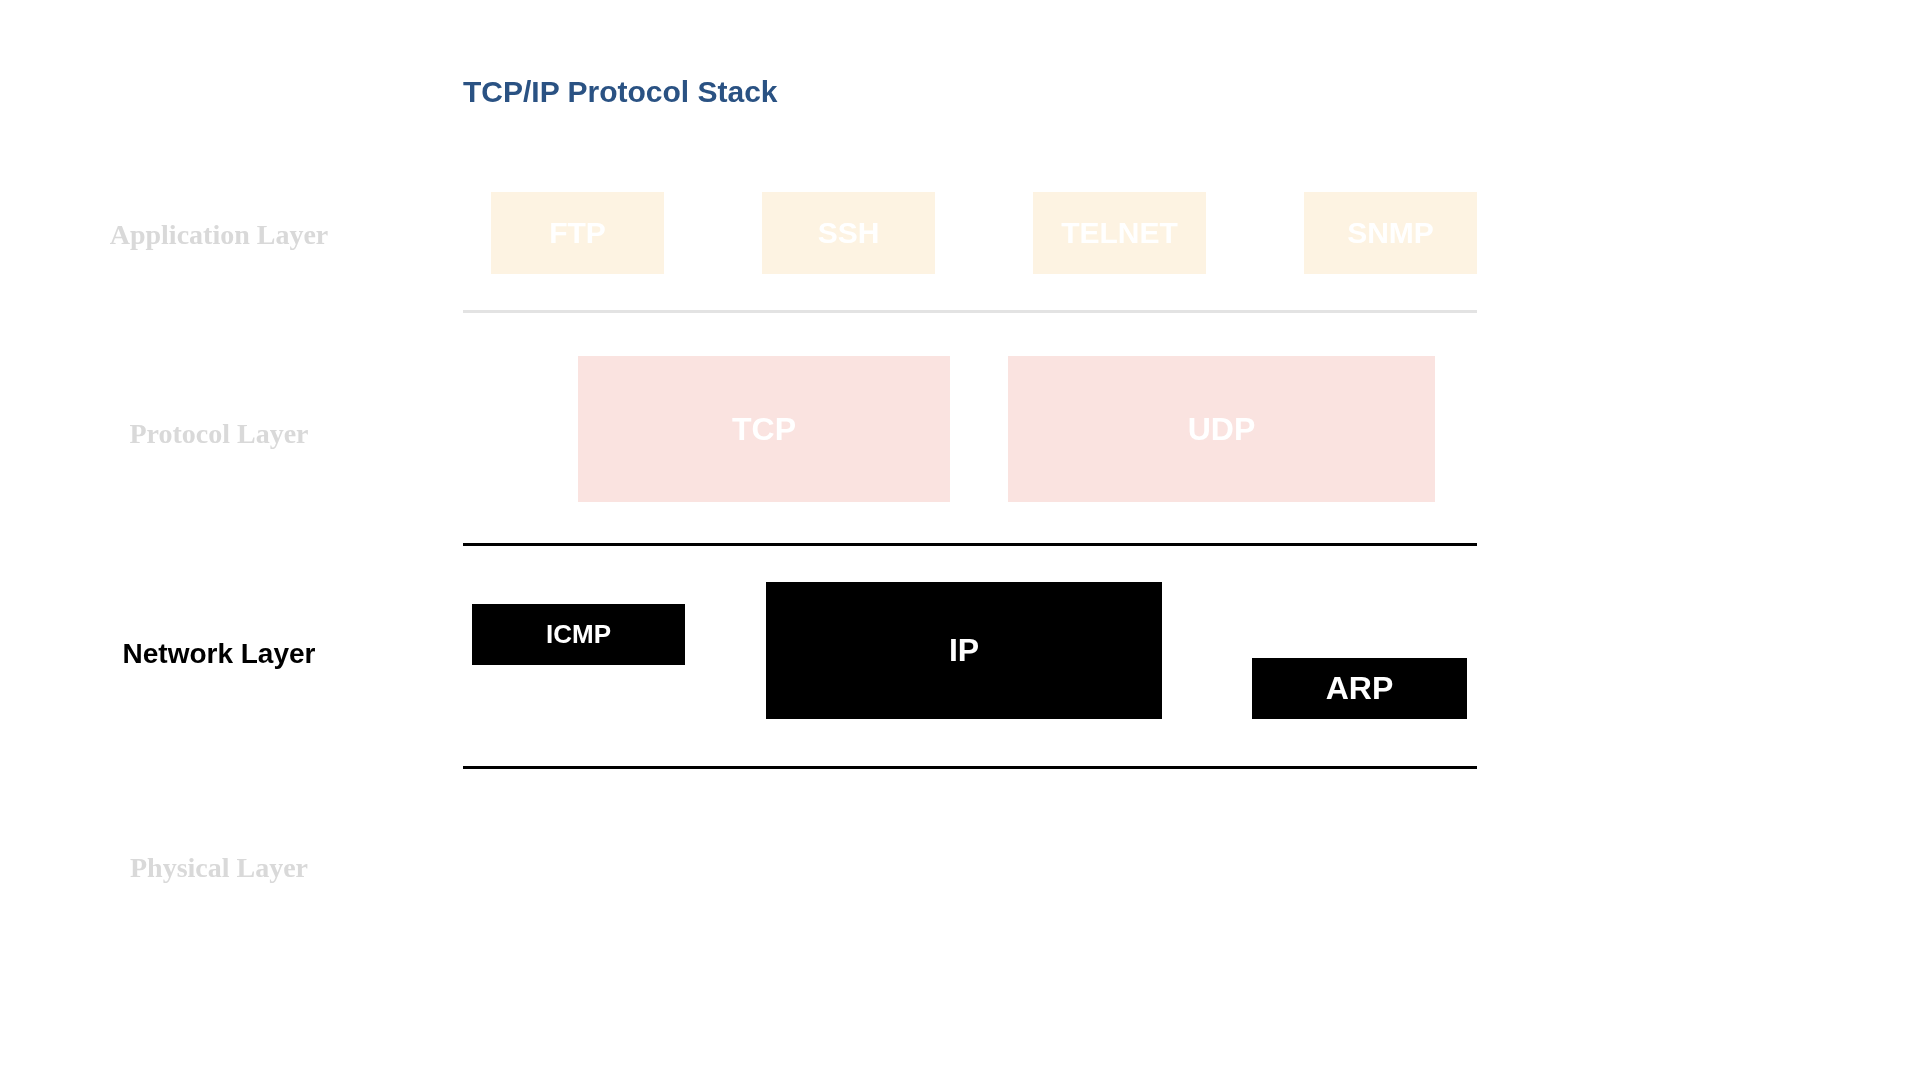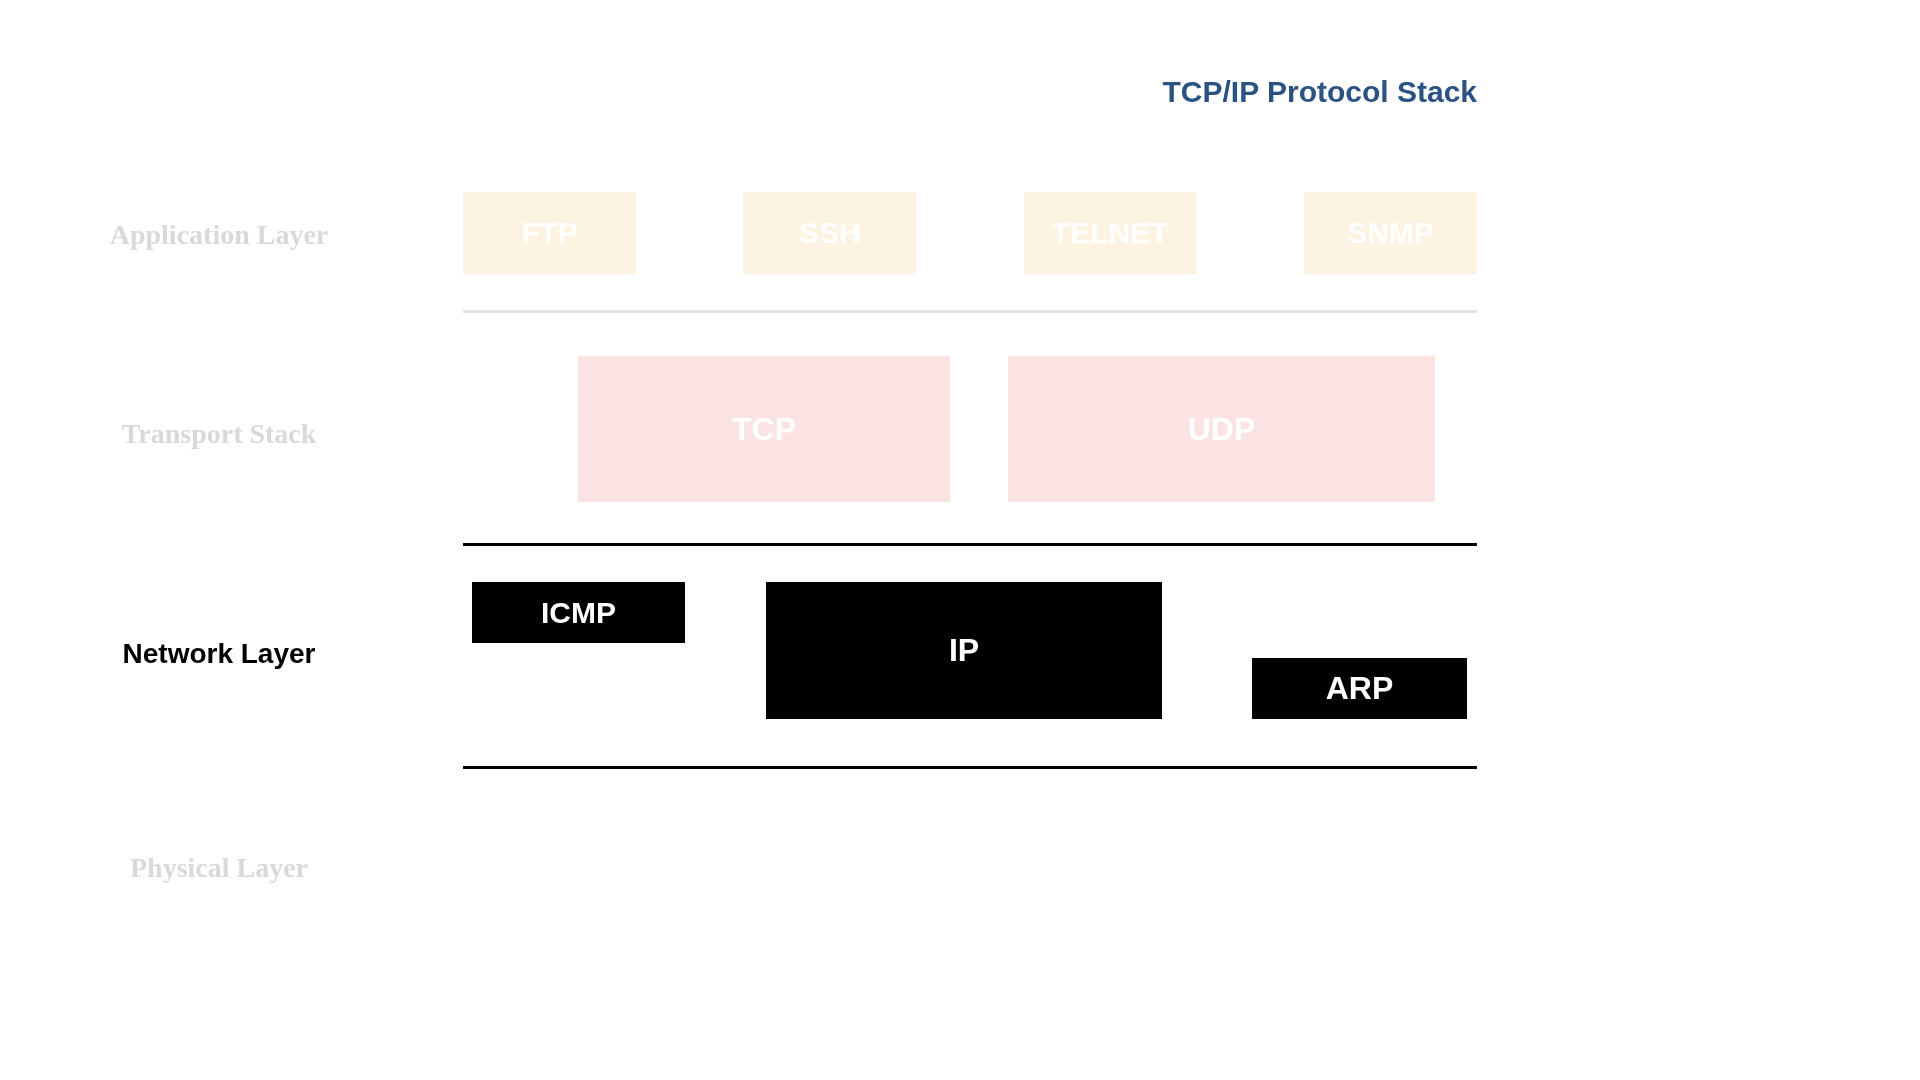--- a/index.html
+++ b/index.html
@@ -13,21 +13,21 @@
     width: 1920px;
     height: 1080px;
     background: #ffffff;
     overflow: hidden;
   }
   .title {
     position: absolute;
     left: 463px;
     top: 75px;
     width: 1014px;
-    text-align: right;
+    text-align: left;
     font-size: 30px;
     font-weight: bold;
     color: var(--title-blue, #2a5283);
   }
   .layer-label {
     position: absolute;
     left: 60px;
     width: 318px;
     height: 34px;
     line-height: 34px;
@@ -54,20 +54,21 @@
     height: 82px;
     display: flex;
     justify-content: space-between;
   }
   .app-row .box {
     position: relative;
     width: 173px;
     height: 82px;
     background: var(--application-box, #fdf3e2);
     font-size: 30px;
+    margin-left: 28px;
   }
   .box.transport {
     background: var(--transport-box, #fae3e0);
     font-size: 32px;
   }
   .box.network {
     background: var(--network-box, #000000);
   }
   .box.physical {
     background: var(--physical-box, #f6f6f6);
@@ -92,26 +93,26 @@
 
   <div class="layer-label dim" style="top:218px">Application Layer</div>
   <div class="app-row">
     <div class="box">FTP</div>
     <div class="box">SSH</div>
     <div class="box">TELNET</div>
     <div class="box">SNMP</div>
   </div>
   <div class="divider light" style="top:310px"></div>
 
-  <div class="layer-label dim" style="top:417px">Transport Stack</div>
+  <div class="layer-label dim" style="top:417px">Protocol Layer</div>
   <div class="box transport" style="left:578px; top:356px; width:372px; height:146px">TCP</div>
   <div class="box transport" style="left:1008px; top:356px; width:427px; height:146px">UDP</div>
   <div class="divider dark" style="top:543px"></div>
 
   <div class="layer-label active" style="top:637px">Network Layer</div>
-  <div class="box network" style="left:472px; top:582px; width:213px; height:61px; font-size:30px">ICMP</div>
+  <div class="box network" style="left:472px; top:604px; width:213px; height:61px; font-size:26px">ICMP</div>
   <div class="box network" style="left:1252px; top:658px; width:215px; height:61px; font-size:32px">ARP</div>
   <div class="box network" style="left:766px; top:582px; width:396px; height:137px; font-size:32px">IP</div>
   <div class="divider dark" style="top:766px"></div>
 
   <div class="layer-label dim" style="top:851px">Physical Layer</div>
 
 </div>
 
 </body></html>

